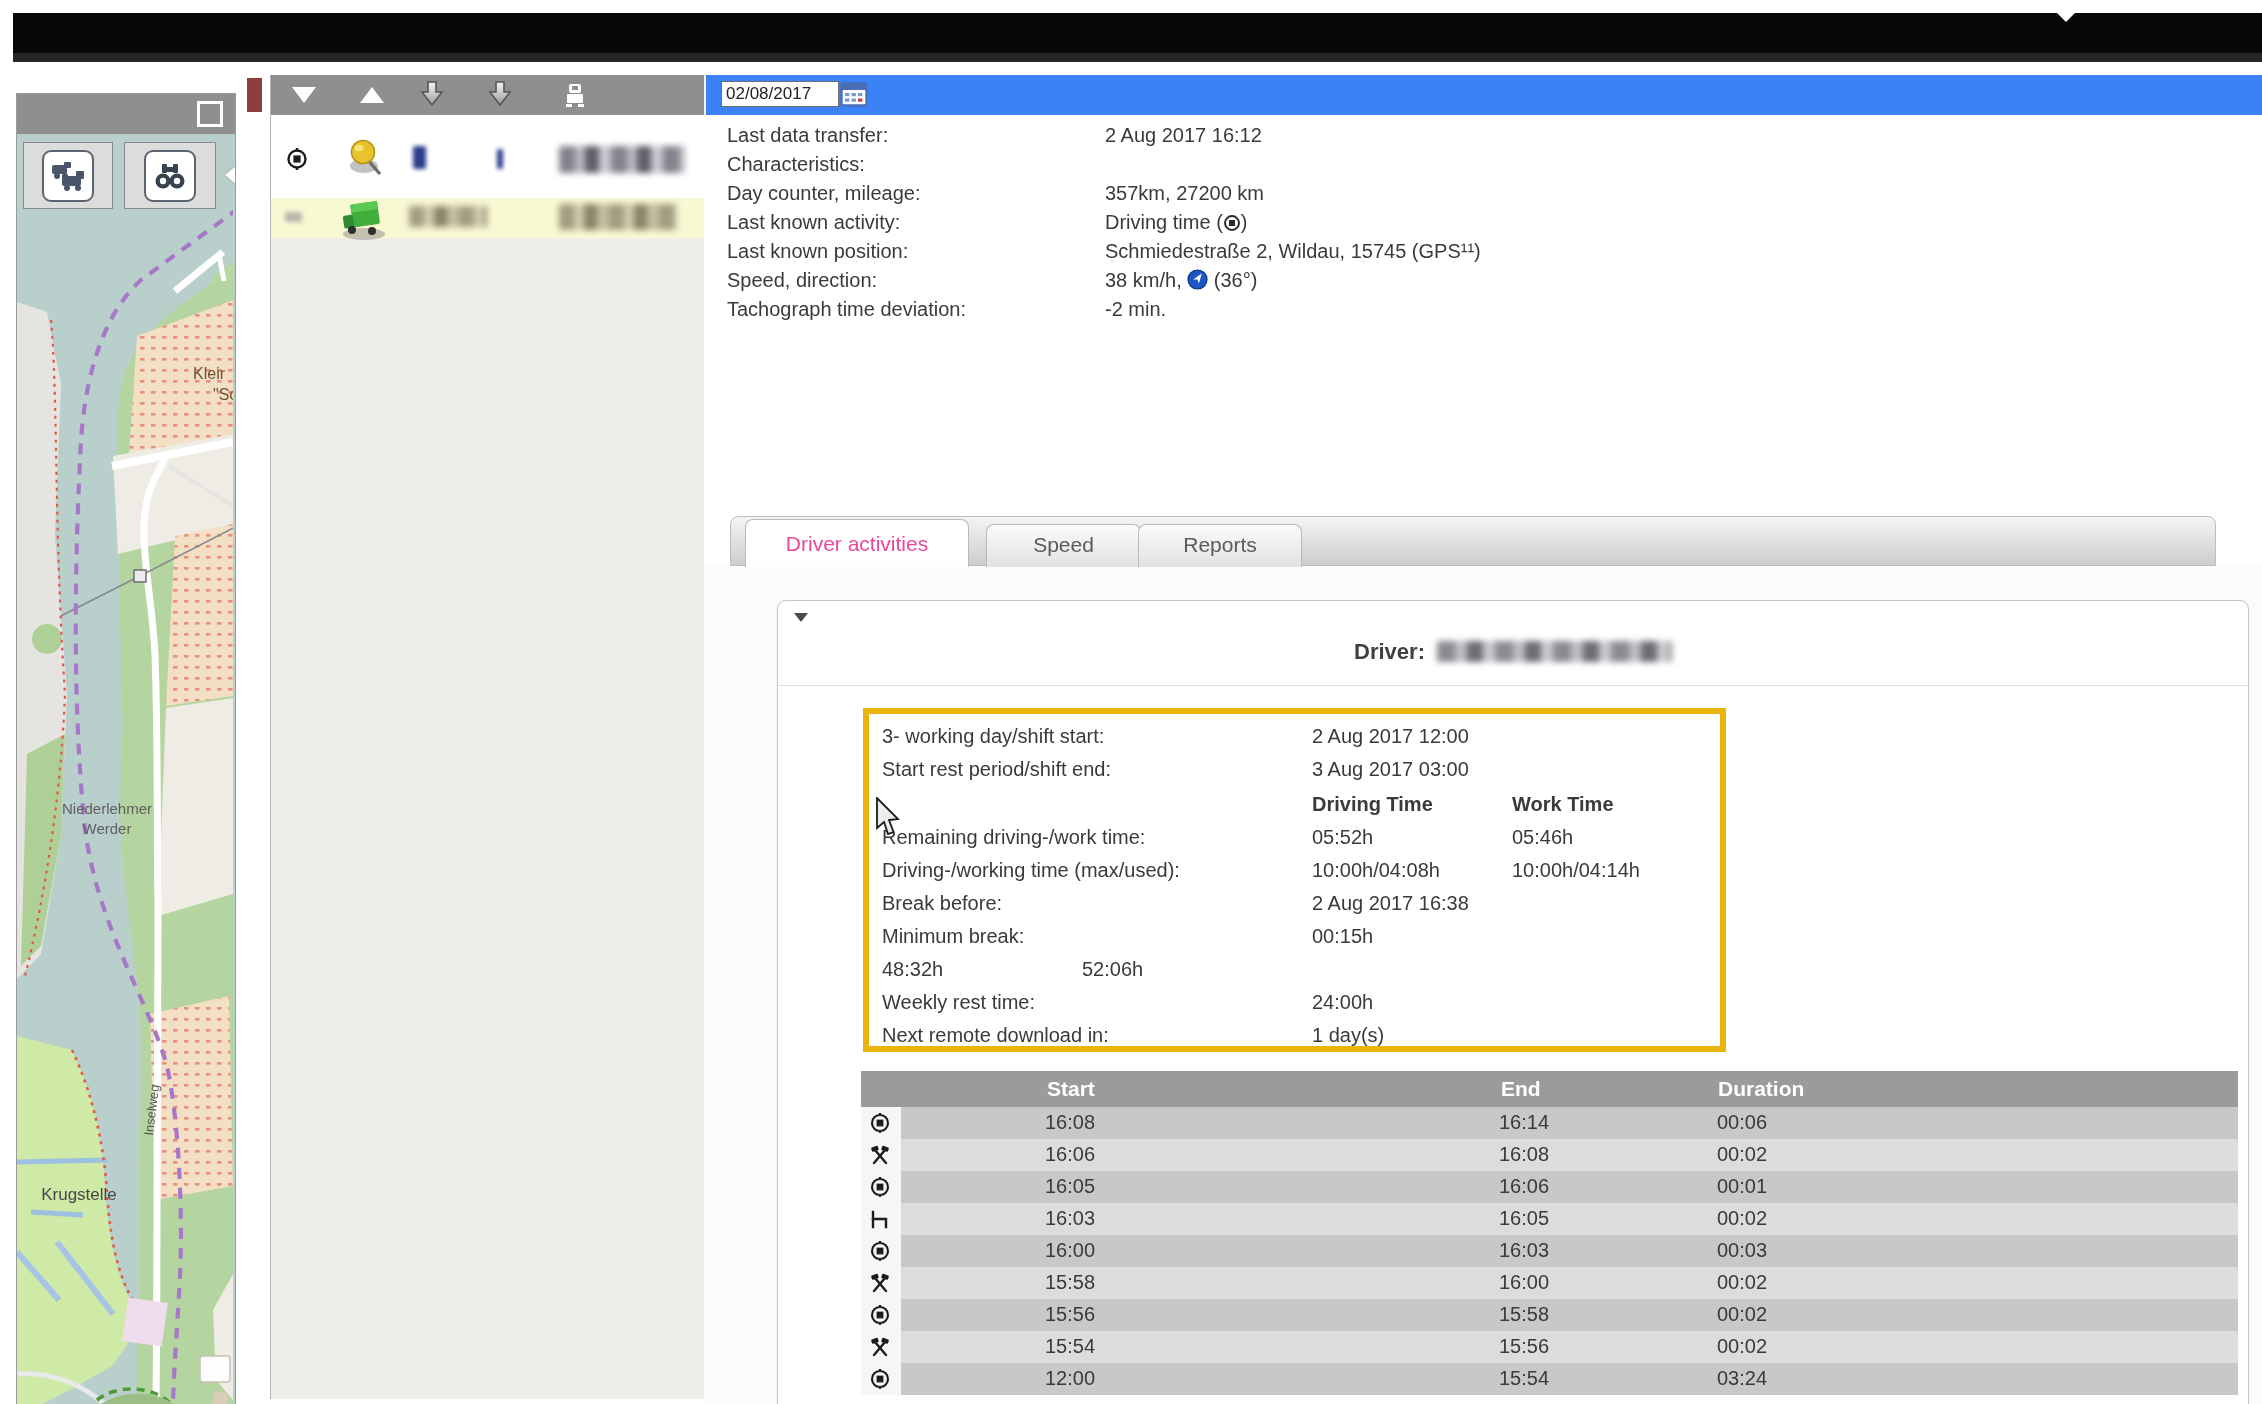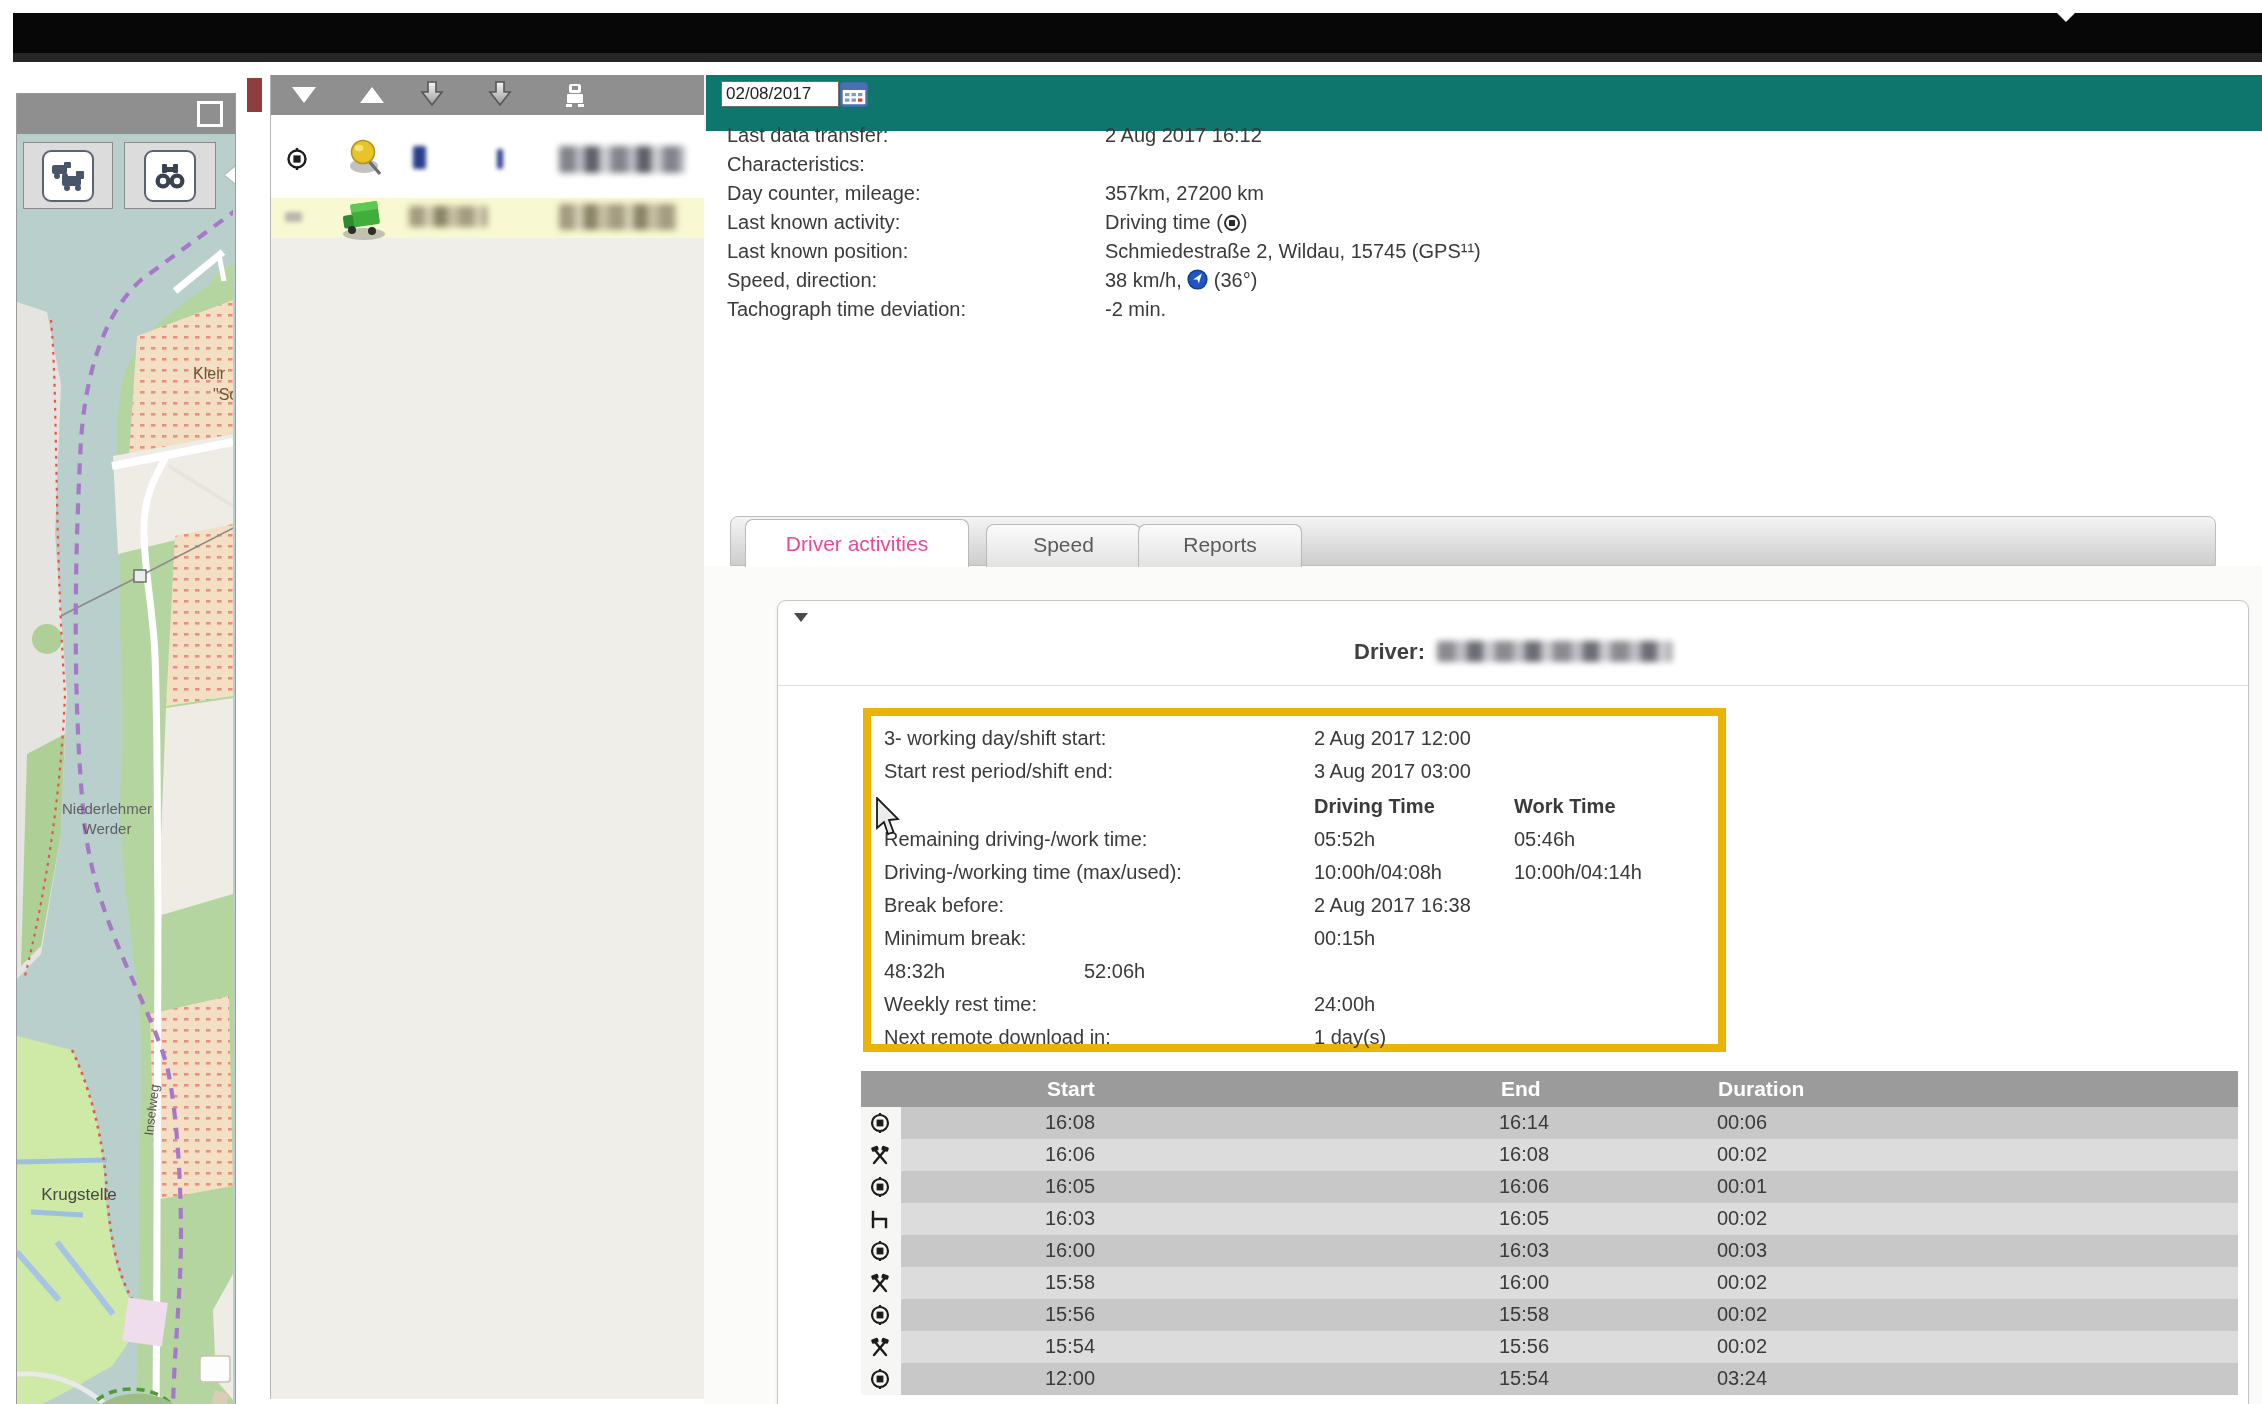--- a/index.html
+++ b/index.html
@@ -33,21 +33,21 @@
   .tb-ic{position:absolute;top:8px;cursor:pointer;}
 
   .blur-block{filter:blur(3px);border-radius:2px;}
   .plate1{background:repeating-linear-gradient(90deg,#83838d 0 16px,#b9b9c1 16px 26px,#5f5f6a 26px 40px,#c9c9cf 40px 52px);}
   .plate2{background:repeating-linear-gradient(90deg,#a39c80 0 15px,#d0cab0 15px 25px,#8a8466 25px 38px,#c4bda0 38px 50px);}
   .blur-small-blue{background:#2a3e8c;filter:blur(2px);}
   .blur-dot{background:#b9b7ad;filter:blur(2px);}
 
   
   .detail-panel{left:704px;top:75px;width:1558px;height:1329px;background:#fff;}
-  .detail-toolbar{position:absolute;left:0;top:0;width:100%;height:56px;background:#0f766e;border-left:2px solid #f2f2f2;box-sizing:border-box;text-decoration:underline;}
+  .detail-toolbar{position:absolute;left:0;top:0;width:100%;height:40px;background:#3b82f6;border-left:2px solid #f2f2f2;box-sizing:border-box;text-decoration:underline;}
   .date-input{position:absolute;left:15px;top:6px;width:108px;height:24px;border:1px solid #6e6e6e;font-family:"Liberation Sans",sans-serif;font-size:17px;padding:0 4px;color:#222;background:#fff;}
   .cal-btn{position:absolute;left:134px;top:6px;width:28px;height:27px;border:0;background:transparent;padding:0;cursor:pointer;}
 
   .info-rows{position:absolute;left:23px;top:46px;width:1300px;font-size:20px;}
   .info-row{position:relative;height:29px;line-height:29px;}
   .info-row.gap{}
   .info-row .val{position:absolute;left:378px;top:0;white-space:nowrap;}
   .inline-ic{display:inline-block;vertical-align:-3px;}
 
   
@@ -61,21 +61,21 @@
   .tab-content{position:absolute;left:0;top:491px;width:1558px;height:838px;background:#fbfbfa;}
 
   
   .driver-card{position:absolute;left:73px;top:34px;width:1470px;height:810px;background:#fff;border:1px solid #c6c6c6;border-radius:9px 9px 0 0;box-shadow:0 1px 3px rgba(0,0,0,.08);}
   .card-header{position:absolute;left:0;top:0;width:100%;height:84px;border-bottom:1px solid #dcdcdc;}
   .collapse-caret{position:absolute;left:16px;top:12px;width:0;height:0;border-left:7px solid transparent;border-right:7px solid transparent;border-top:9px solid #4a4a4a;cursor:pointer;}
   .card-title{position:absolute;left:0;top:38px;width:100%;text-align:center;font-size:22px;font-weight:bold;color:#404040;}
   .name-blur{display:inline-block;width:235px;height:21px;vertical-align:-3px;margin-left:12px;border-radius:2px;filter:blur(3px);background:repeating-linear-gradient(90deg,#8a8a90 0 18px,#bdbdc3 18px 30px,#6c6c74 30px 46px,#cacace 46px 58px);}
 
   
-  .red-box{position:absolute;left:85px;top:107px;width:863px;height:344px;border:8px solid #eab308;box-sizing:border-box;padding:11px 0 0 13px;}
+  .red-box{position:absolute;left:85px;top:107px;width:863px;height:344px;border:6px solid #eab308;box-sizing:border-box;padding:11px 0 0 13px;}
   .stat-row{display:flex;height:33px;font-size:20px;}
   .stat-row.hdr{font-weight:bold;margin-top:2px;}
   .stat-label{width:430px;}
   .stat-c1{width:200px;}
   .stat-c2{flex:1;}
 
   .cursor-ptr{position:absolute;left:96px;top:196px;z-index:5;}
 
   
   .tbl{position:absolute;left:83px;top:470px;width:1377px;font-size:20px;}

